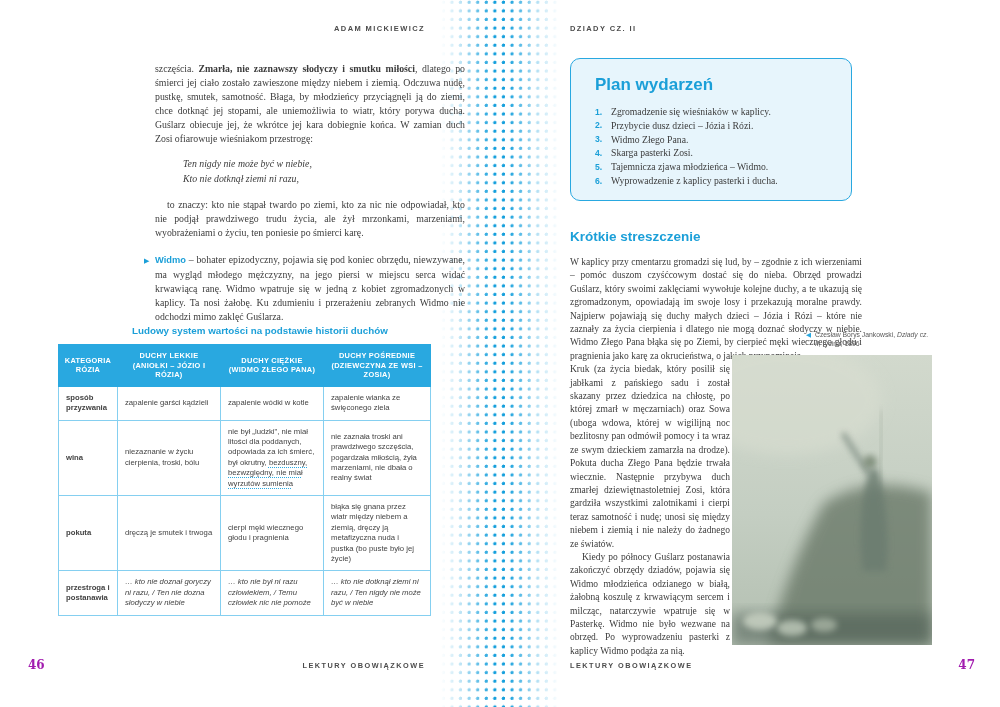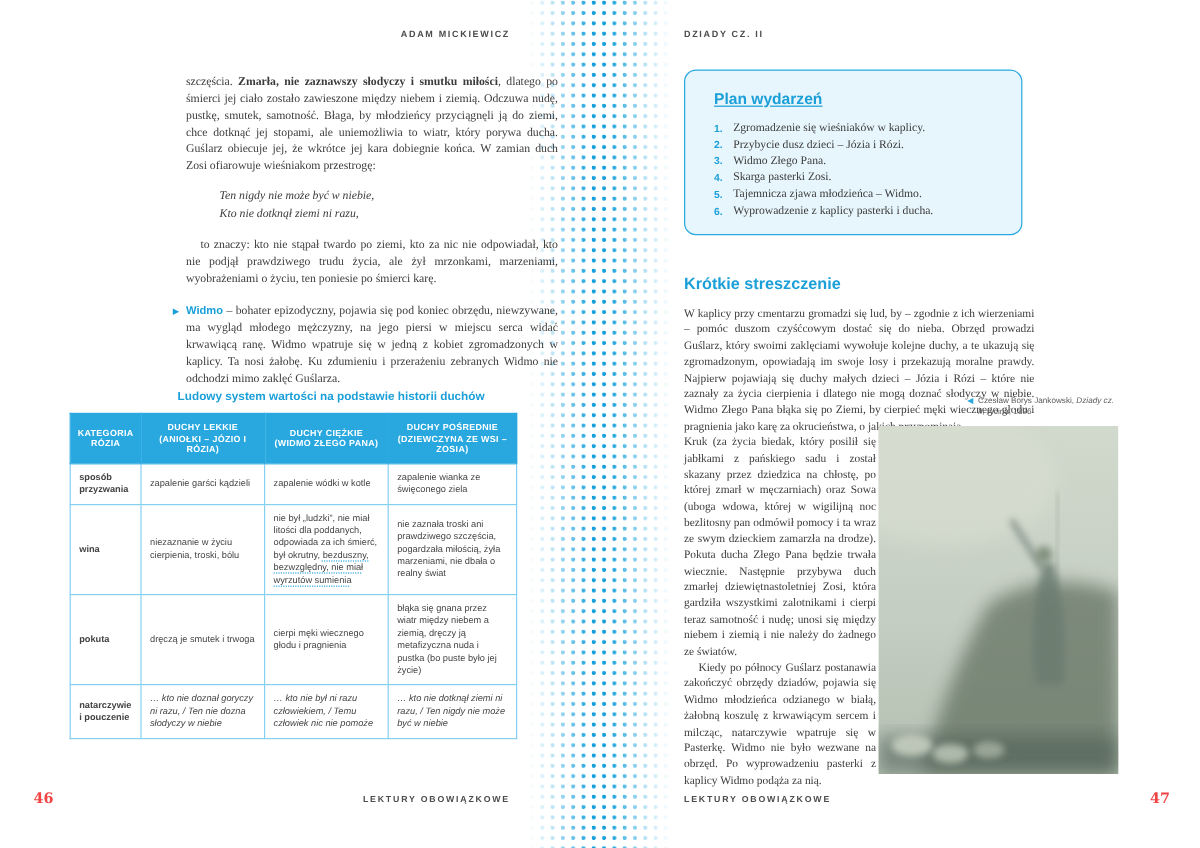--- a/index.html
+++ b/index.html
@@ -42,21 +42,21 @@
   }
   .widmo { position:relative; margin-top:13px; }
   .tri {
     position:absolute; left:-11px; top:1px;
     color:#1b9fd8; font-size:7px; font-family:"Liberation Sans",sans-serif;
   }
   .term { color:#1b9fd8; font-weight:bold; font-family:"Liberation Sans",sans-serif; font-size:9.3px; }
 
   
   .table-title {
-    position:absolute; left:148px; top:325px;
+    position:absolute; left:132px; top:325px;
     font-size:9.8px; font-weight:bold; color:#1b9fd8;
   }
   .duchy-table {
     position:absolute; left:58px; top:344px; width:372px;
     border-collapse:collapse; table-layout:fixed;
   }
   .duchy-table th {
     background:#29a8e0; color:#ffffff;
     font-size:7.4px; line-height:9.6px; font-weight:bold; letter-spacing:.3px;
     text-align:center; vertical-align:middle; padding:6px 4px;
@@ -70,39 +70,39 @@
   .rowlabel { color:#1b9fd8; font-weight:bold; font-size:7.9px; }
   .dotted {
     text-decoration:underline dotted #29a8e0;
     text-underline-offset:2px;
   }
   .cell-italic { font-style:italic; }
 
   
   .footer { position:absolute; top:660px; left:0; right:0; }
   .pagenum {
-    font-family:"DejaVu Serif", serif; font-weight:bold; font-size:12px; color:#ef4444;
+    font-family:"DejaVu Serif", serif; font-weight:bold; font-size:12px; color:#a21caf;
     position:absolute; top:-2px;
   }
   .foot-label {
     font-size:7.3px; font-weight:600; letter-spacing:1.5px; color:#4c4c4c;
     position:absolute; top:1px;
   }
   .page-left  .pagenum   { left:28px; }
   .page-left  .foot-label{ right:30px; }
   .page-right .foot-label{ left:25px; }
   .page-right .pagenum   { right:25px; }
 
   
   .plan-box {
     position:absolute; left:25px; top:58px; width:282px;
     background:#e7f5fc; border:1.5px solid #29a8e0; border-radius:10px;
     padding:16px 18px 12px 24px;
   }
-  .plan-box h3 { color:#1b9fd8; font-size:13px; font-weight:bold; margin-bottom:10px;text-decoration:underline; }
+  .plan-box h3 { color:#1b9fd8; font-size:17px; font-weight:bold; margin-bottom:10px; }
   .plan-box ol { list-style:none; }
   .plan-box li {
     display:flex; gap:7px;
     font-family:"Liberation Serif", serif; font-size:9.7px; line-height:13.2px; color:#3b3b3b;
   }
   .plan-box .num {
     font-family:"Liberation Sans", sans-serif; font-size:8.6px; font-weight:bold;
     color:#1b9fd8; min-width:9px; padding-top:.6px;
   }
 
@@ -173,21 +173,21 @@
         <td><span>nie był „ludzki”, nie miał litości dla poddanych, odpowiada za ich śmierć, był okrutny, </span><span class="dotted">bezduszny, bezwzględny, nie miał wyrzutów sumienia</span></td>
         <td>nie zaznała troski ani prawdziwego szczęścia, pogardzała miłością, żyła marzeniami, nie dbała o realny świat</td>
       </tr>
       <tr>
         <td class="rowlabel">pokuta</td>
         <td>dręczą je smutek i trwoga</td>
         <td>cierpi męki wiecznego głodu i pragnienia</td>
         <td>błąka się gnana przez wiatr między niebem a ziemią, dręczy ją metafizyczna nuda i pustka (bo puste było jej życie)</td>
       </tr>
       <tr>
-        <td class="rowlabel">natarczywie i pouczenie</td>
+        <td class="rowlabel">przestroga i postanawia</td>
         <td class="cell-italic">… kto nie doznał goryczy ni razu, / Ten nie dozna słodyczy w niebie</td>
         <td class="cell-italic">… kto nie był ni razu człowiekiem, / Temu człowiek nic nie pomoże</td>
         <td class="cell-italic">… kto nie dotknął ziemi ni razu, / Ten nigdy nie może być w niebie</td>
       </tr>
     </tbody>
   </table>
 
   <div class="footer">
     <span class="pagenum">46</span>
     <span class="foot-label">LEKTURY OBOWIĄZKOWE</span>

